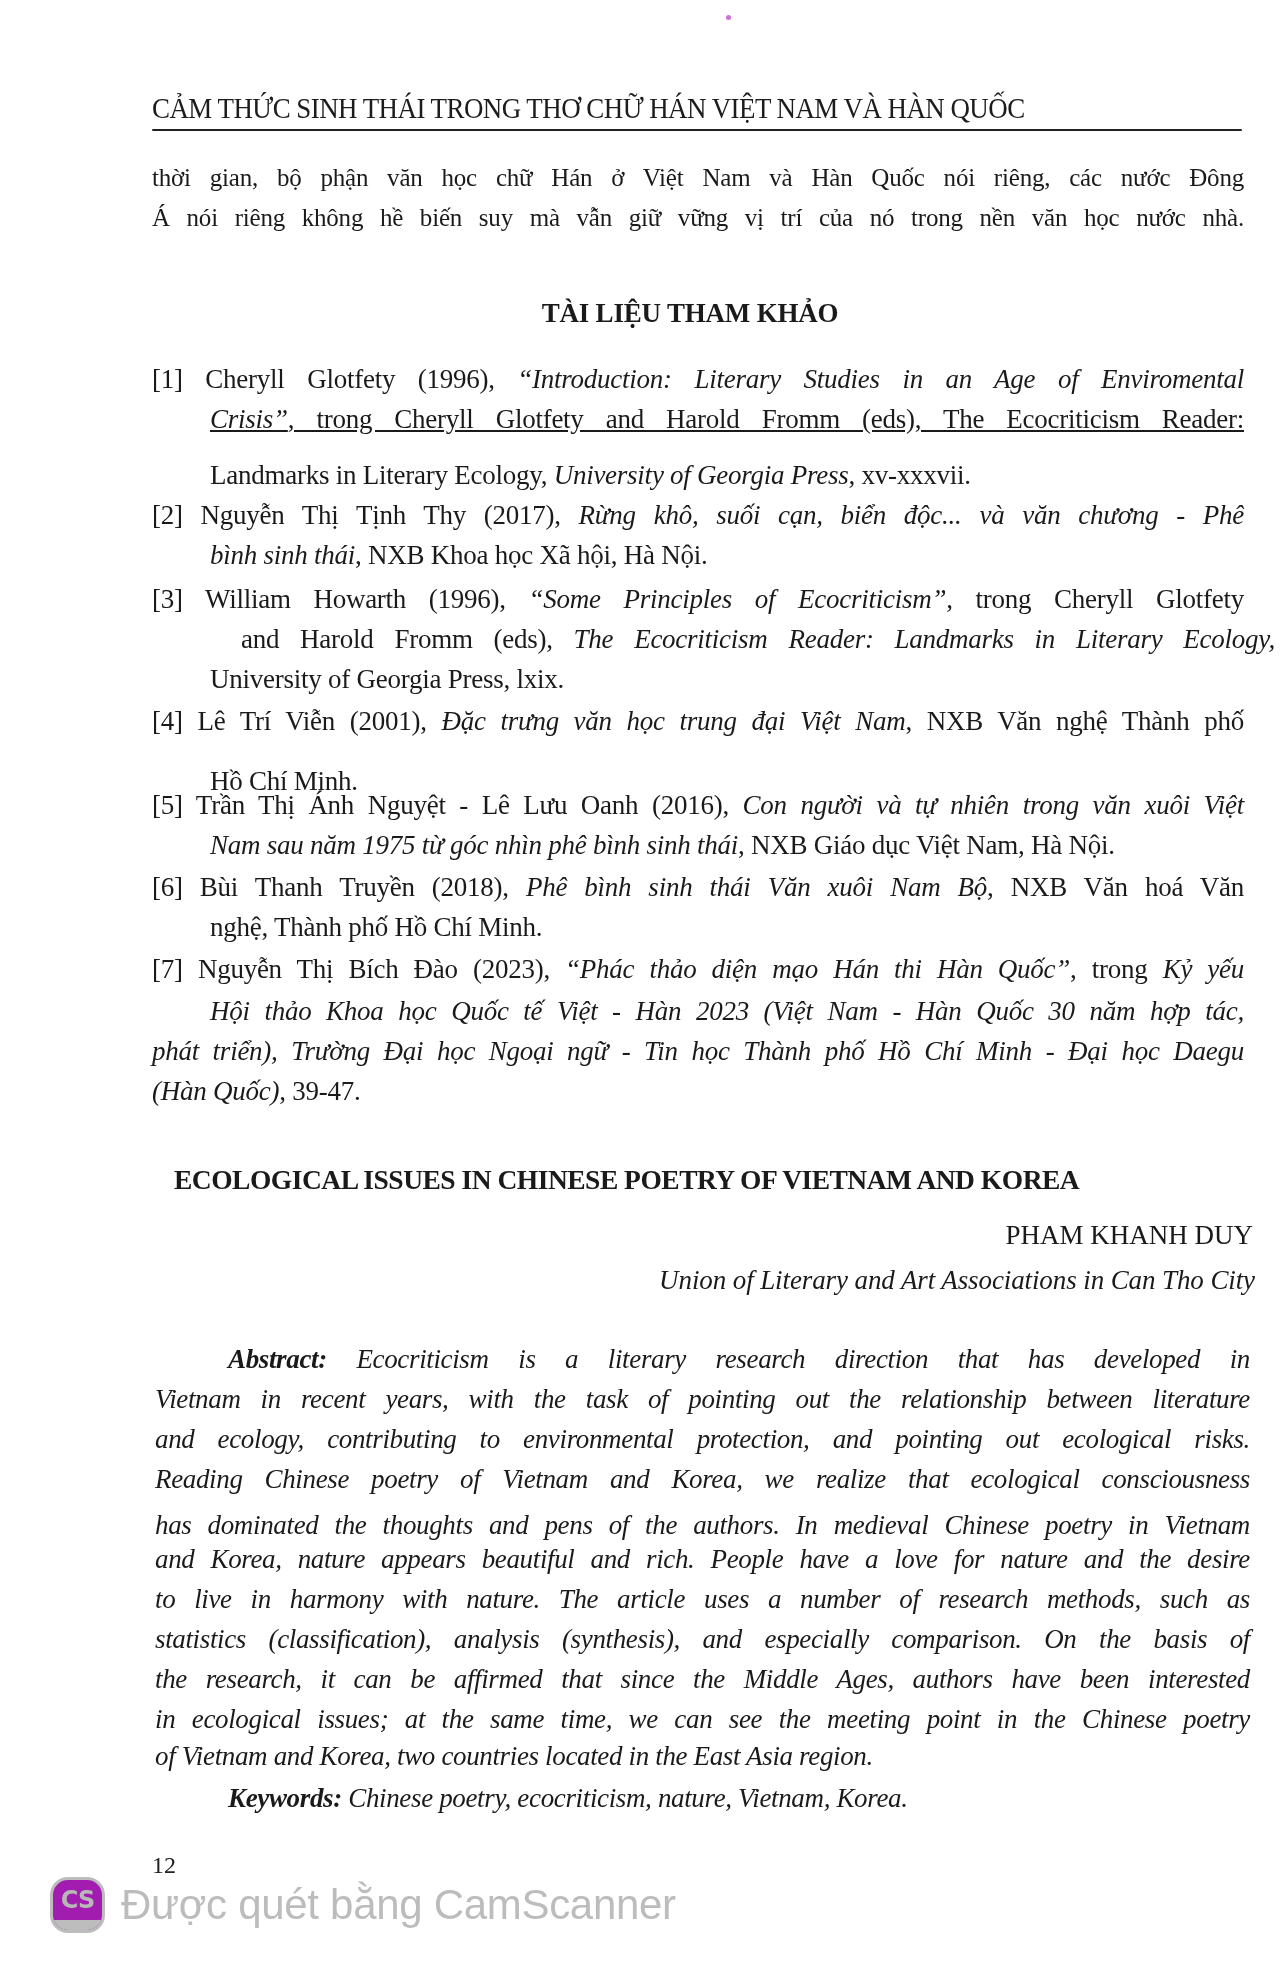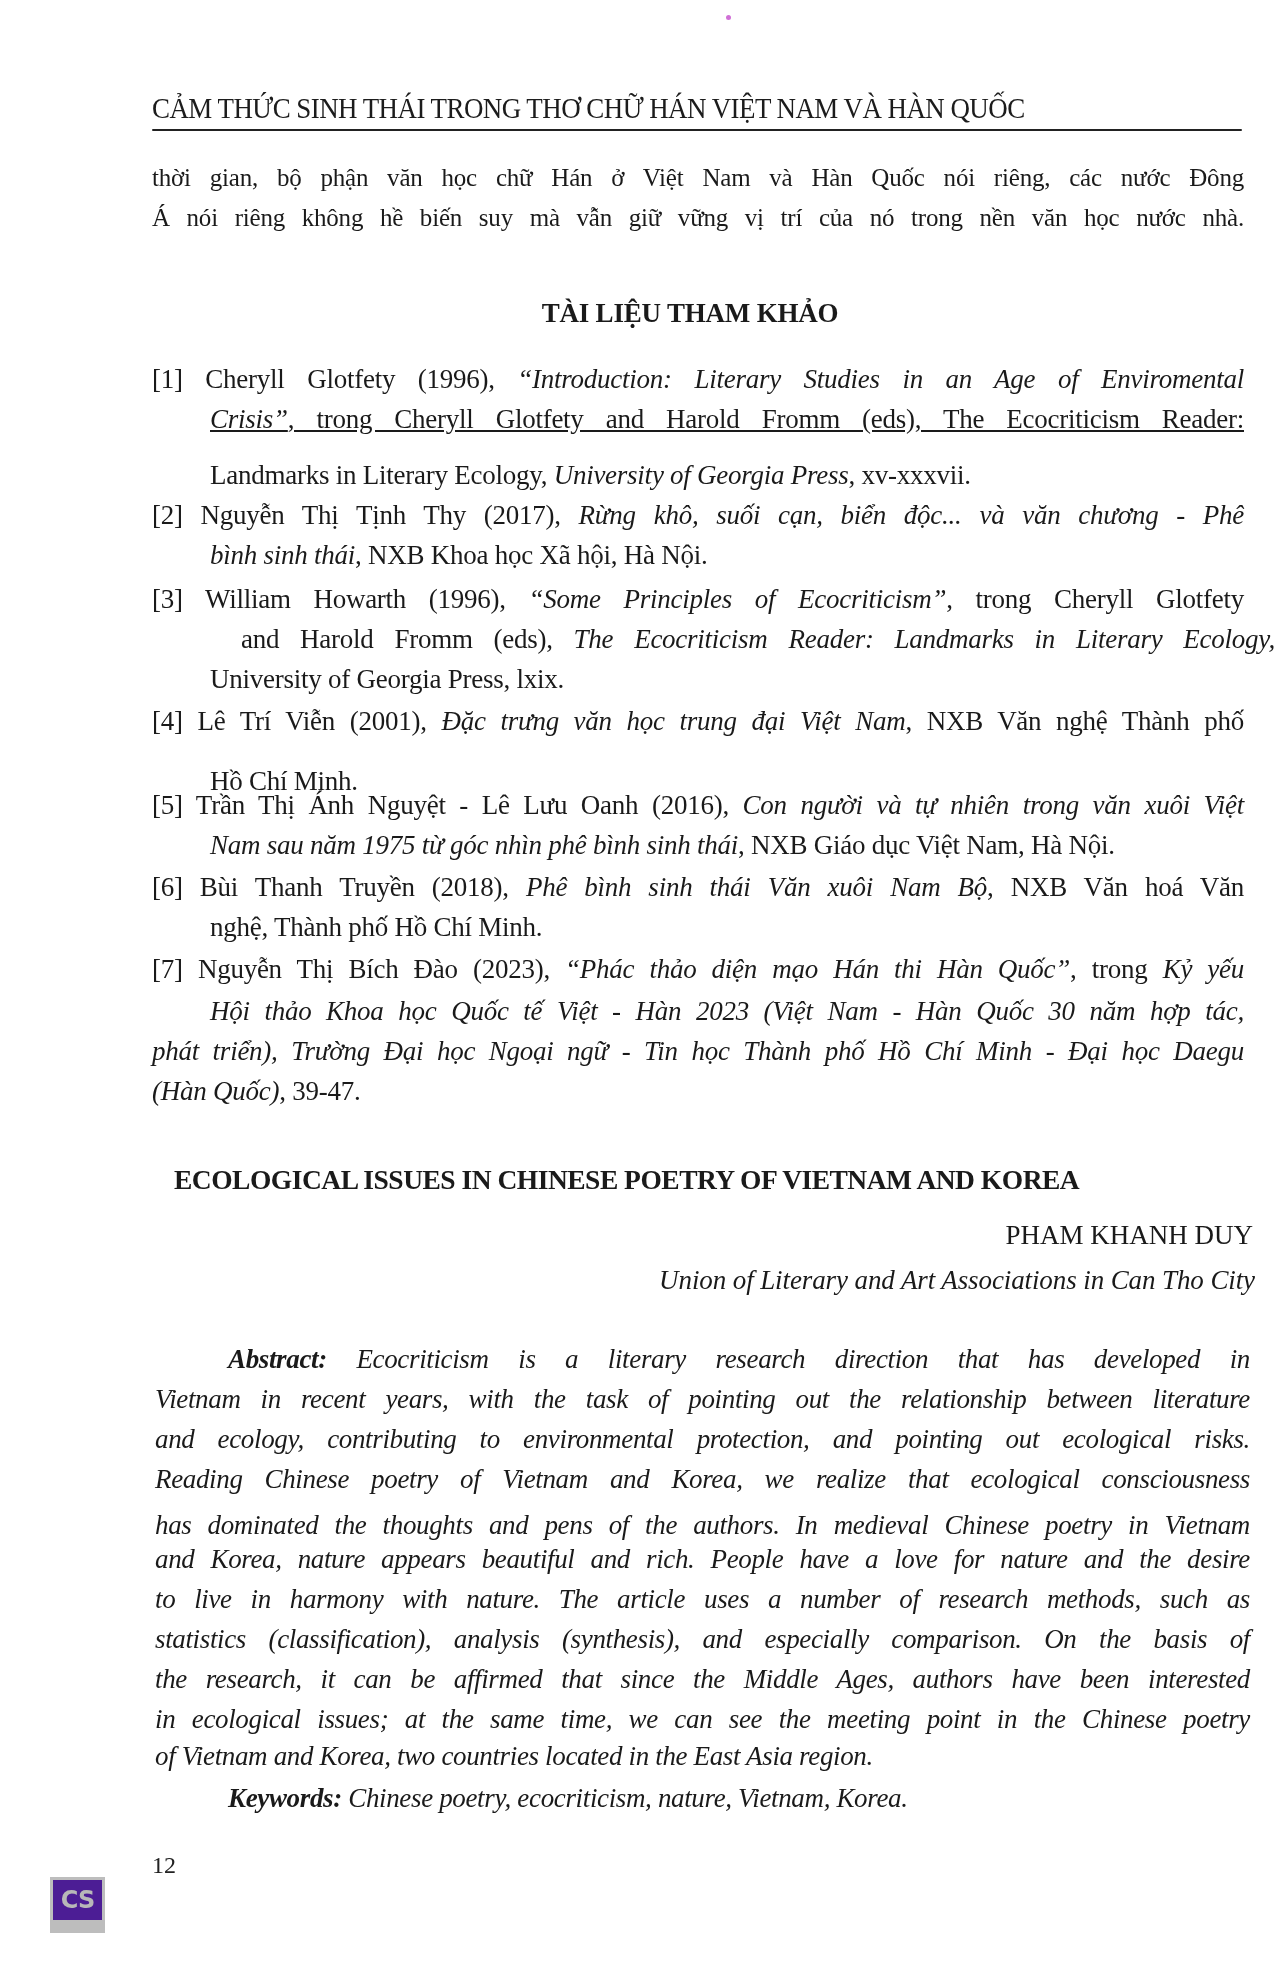--- a/index.html
+++ b/index.html
@@ -87,24 +87,24 @@
     .watermark {
       position: absolute;
       left: 50px; top: 1877px;
       display: flex;
       align-items: center;
       gap: 16px;
     }
     .cs-logo {
       width: 55px; height: 56px;
       border: 3px solid #bdbdbd;
-      border-radius: 0;
+      border-radius: 18px;
       box-sizing: border-box;
       position: relative;
-      background: #4c1d95;
+      background: #a21caf;
       overflow: hidden;
     }
     .cs-logo .cs-text {
       position: absolute;
       left: 0; right: 0; top: 6px;
       text-align: center;
       font-family: "DejaVu Sans", sans-serif;
       font-weight: bold;
       font-size: 24px;
       color: #b8b8b8;
@@ -201,13 +201,14 @@
   <b>Keywords:</b><span> Chinese poetry, ecocriticism, nature, Vietnam, Korea.</span>
 </div>
 
 <div class="abs page-num">12</div>
 
 <div class="watermark">
   <div class="cs-logo">
     <div class="cs-text">CS</div>
     <div class="cs-bar"></div>
   </div>
+  <div class="wm-text">Được quét bằng CamScanner</div>
 </div>
 
 </body></html>

